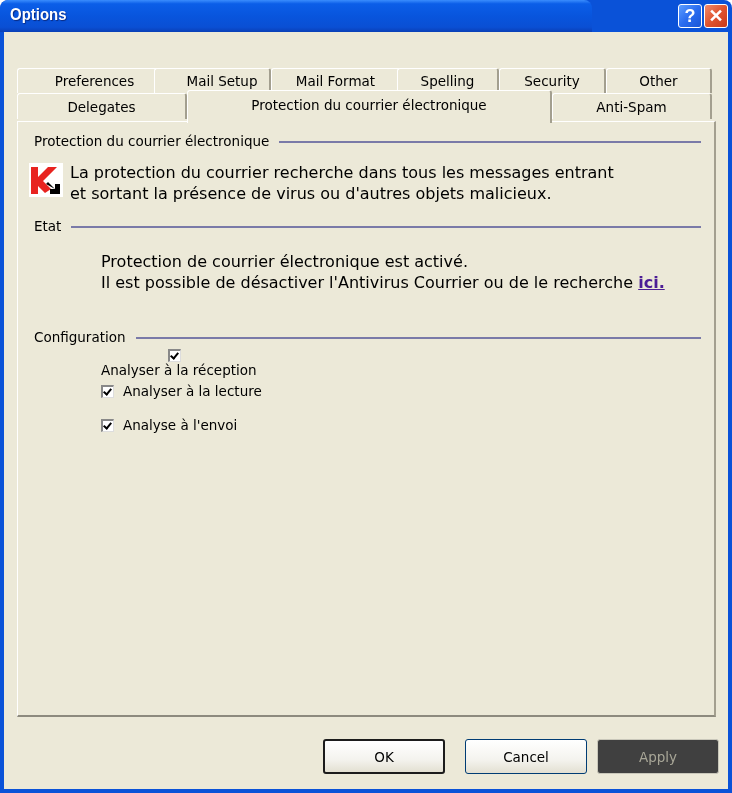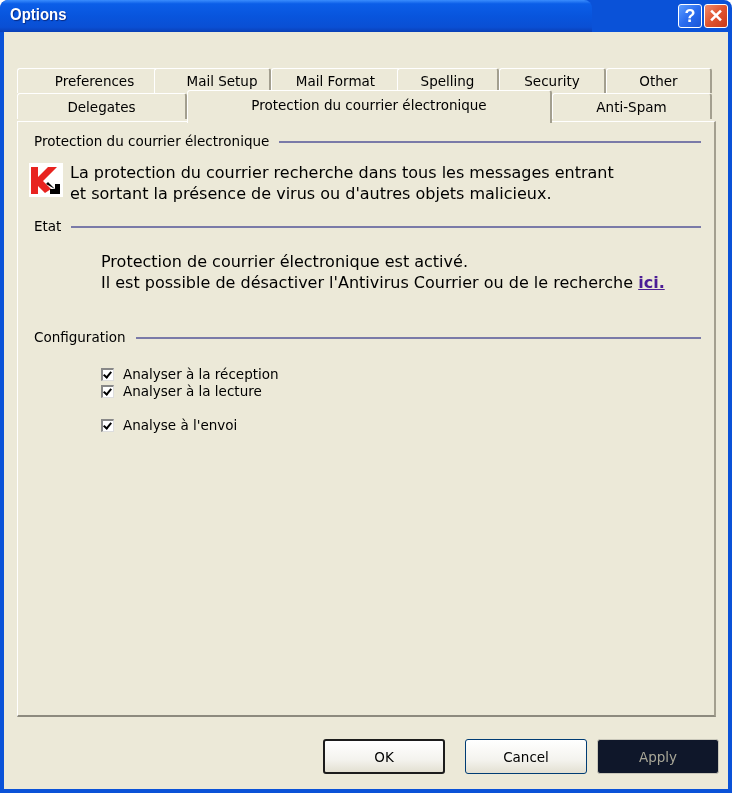--- a/index.html
+++ b/index.html
@@ -82,21 +82,21 @@
     border-right: 2px solid #000; border-bottom: 2px solid #000; transform: rotate(40deg);
   }
 
   .btn {
     position: absolute; top: 707px; width: 122px; height: 35px;
     background: linear-gradient(to bottom, #fff 0%, #f4f3ee 60%, #e3e0d2 100%);
     border: 1px solid #003c74; border-radius: 3px;
     display: flex; align-items: center; justify-content: center; font-size: 13.5px;
   }
   .btn.default { border: 2px solid #1c1c1c; }
-  .btn.disabled { color: #a8a697; border-color: #c9c7ba; background: #0f172a; }
+  .btn.disabled { color: #a8a697; border-color: #c9c7ba; background: #404040; }
 </style>
 </head>
 <body>
 
 <div class="window">
   <div class="titlebar">
     <span class="title-text">Options</span>
     <div class="tb-btn tb-help">
       <span>?</span>
     </div>
@@ -165,21 +165,21 @@
           <span>Il est possible de désactiver l'Antivirus Courrier ou de le recherche</span>
           <span class="link">ici.</span>
         </div>
       </div>
 
       <div class="section-head" style="top:195px;margin-top:12px;">
         <span>Configuration</span>
         <div class="line"></div>
       </div>
 
-      <div class="chk-row" style="left:83px;top:244px;">
+      <div class="chk-row" style="left:83px;top:227px;flex-direction:column;">
         <div class="chk"></div>
         <span>Analyser à la réception</span>
       </div>
       <div class="chk-row" style="left:83px;top:261px;">
         <div class="chk"></div>
         <span>Analyser à la lecture</span>
       </div>
       <div class="chk-row" style="left:83px;top:295px;">
         <div class="chk"></div>
         <span>Analyse à l'envoi</span>

